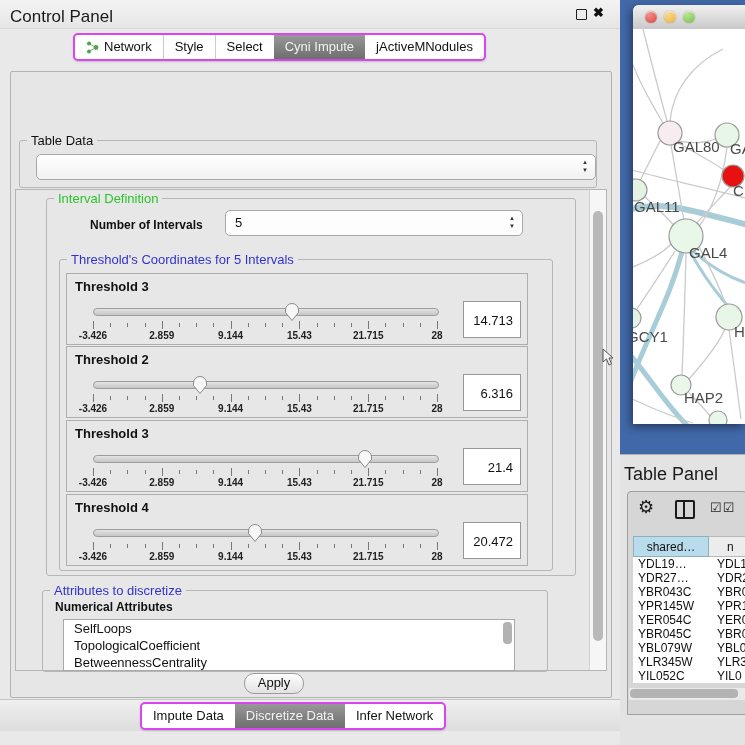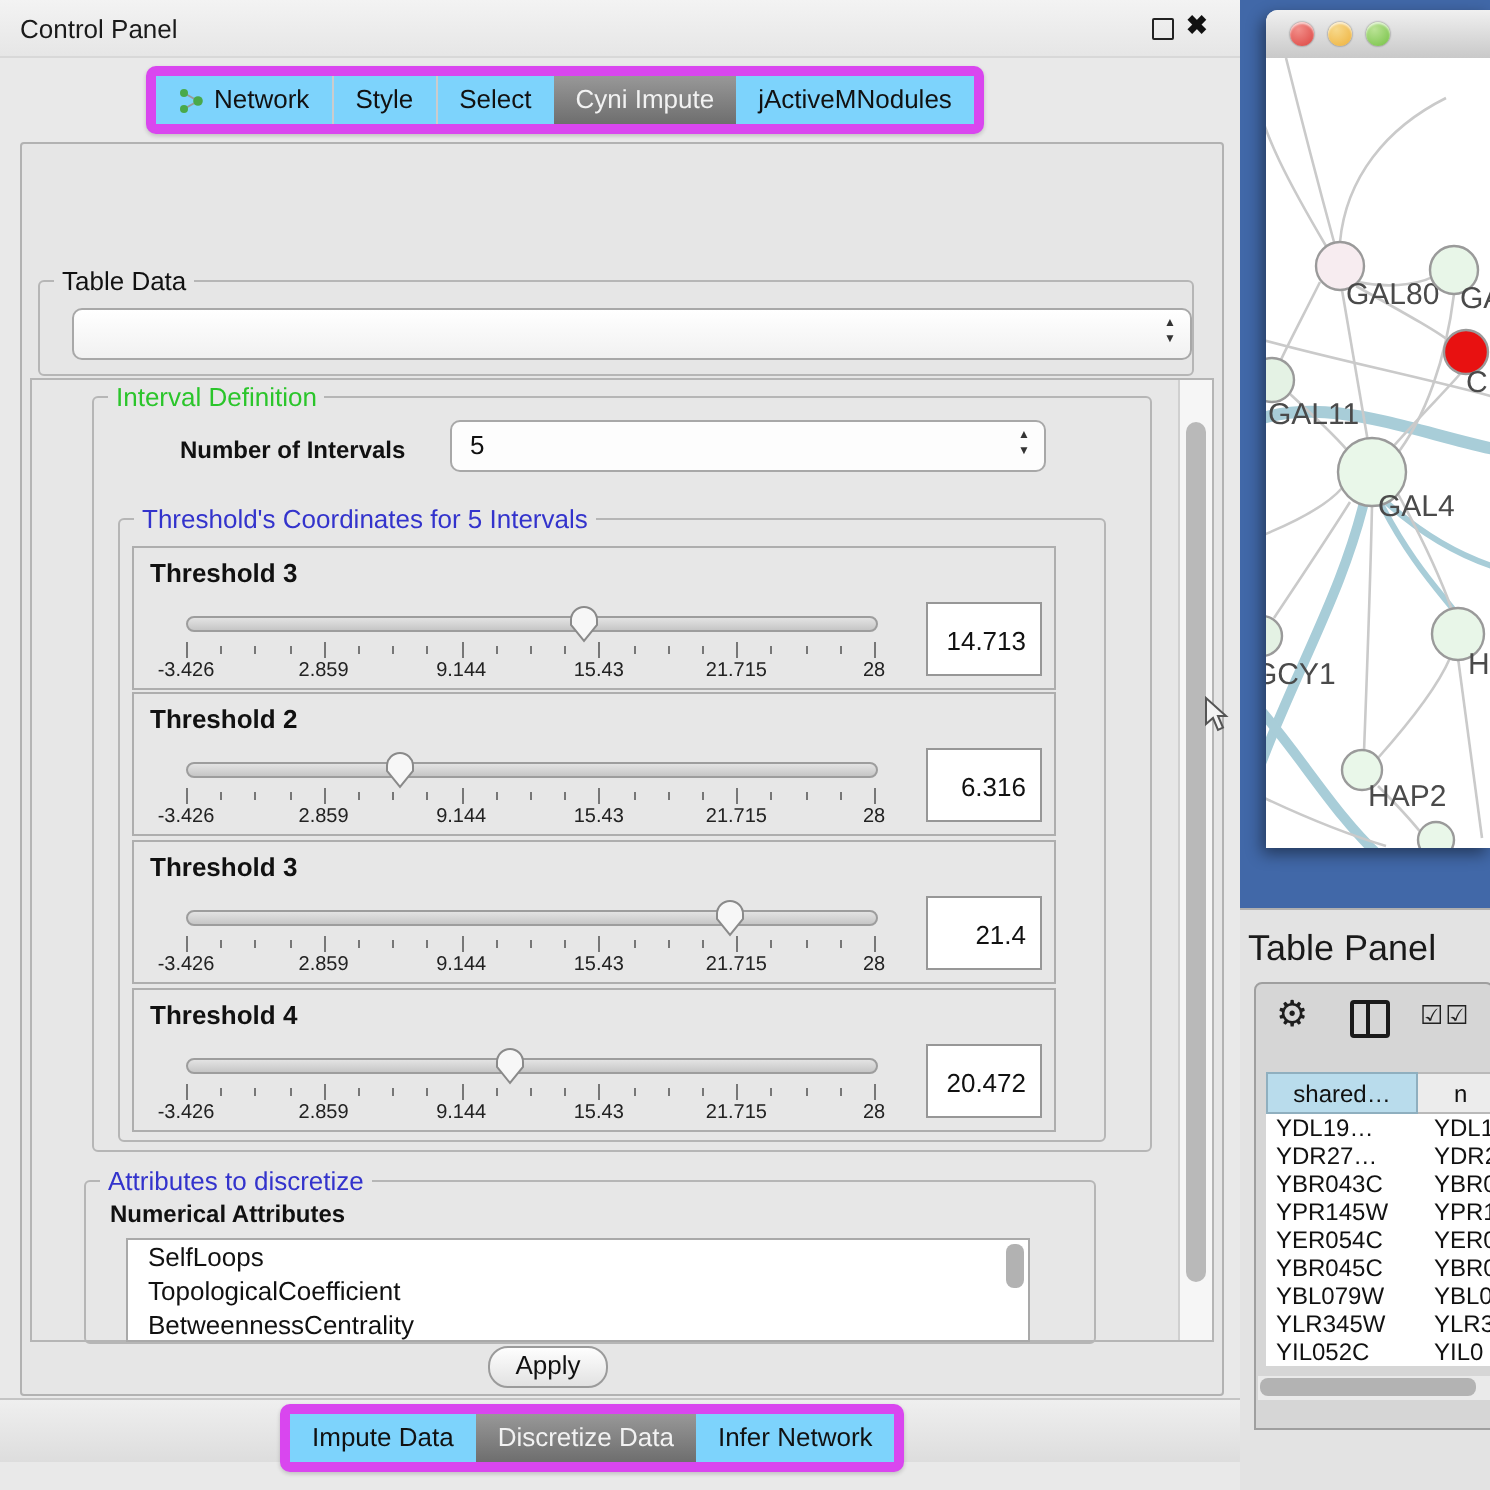--- a/index.html
+++ b/index.html
@@ -2,24 +2,24 @@
 <html><head>
 <meta charset="utf-8">
 <style>
   html,body{margin:0;padding:0}
   body{width:745px;height:745px;overflow:hidden;position:relative;background:#e9e9e9;
        font-family:"Liberation Sans",sans-serif;color:#111;}
   .abs{position:absolute}
   
   .titlebar{position:absolute;left:0;top:0;width:620px;height:28px;
             background:linear-gradient(#f3f3f3,#e6e6e6);border-bottom:1px solid #d8d8d8}
-  .wtitle{position:absolute;left:10px;top:7px;font-size:13px;color:#1a1a1a}
+  .wtitle{position:absolute;left:10px;top:7px;font-size:17px;color:#1a1a1a}
   .float-btn{position:absolute;left:576px;top:9px;width:9px;height:9px;border:1.5px solid #222;border-radius:1px}
   .close-btn{position:absolute;left:593px;top:5px;font-size:13px;font-weight:700;color:#111}
-  .tabbar{position:absolute;display:flex;background:#7dd3fc;border:5px solid #d946ef;
+  .tabbar{position:absolute;display:flex;background:#ffffff;border:2px solid #d946ef;
           border-radius:5px;height:24px;box-shadow:0 1px 2px rgba(0,0,0,.18);overflow:hidden}
   .tab{font-size:13px;line-height:24px;padding:0 11px;color:#111;border-left:1px solid #cccccc;
        display:flex;align-items:center;gap:5px;white-space:nowrap}
   .tab:first-child{border-left:none}
   .tab.sel{background:linear-gradient(#989898,#6e6e6e);color:#f2f2f2;border-left:none}
   .tab.sel + .tab{border-left:none}
   .mainbox{position:absolute;left:10px;top:71px;width:600px;height:625px;background:#e6e6e6;
            border:1px solid #b2b2b2;border-radius:2px}
   .group{position:absolute;border:1px solid #b6b6b6;border-radius:3px}
   .gtitle{position:absolute;top:-8px;left:7px;padding:0 4px;font-size:13px;line-height:15px;background:#e6e6e6;white-space:nowrap}
@@ -40,21 +40,21 @@
   .tpanel{position:absolute;left:6px;width:460px;height:70px;border:1px solid #aeaeae;background:#e7e7e7}
   .tlabel{position:absolute;left:8px;top:5px;font-weight:700;font-size:13px}
   .slider{position:absolute;left:26px;top:28px;width:344px;height:38px}
   .track{position:absolute;left:0;top:6px;width:100%;height:6px;border:1px solid #9d9d9d;border-radius:4px;
          background:linear-gradient(#e3e3e3,#c6c6c6);box-sizing:content-box}
   .thumb{position:absolute;top:0;width:16px;height:20px;margin-left:-8px}
   .ticks{position:absolute;left:0;top:19px;width:100%;height:9px}
   .tick{position:absolute;top:2px;width:1px;height:4px;background:#777}
   .tick.major{top:0;height:8px}
   .tlabels{position:absolute;left:0;top:28px;width:100%;height:11px}
-  .tlab{position:absolute;transform:translateX(-50%);font-size:10px;font-weight:400;color:#222;white-space:nowrap}
+  .tlab{position:absolute;transform:translateX(-50%);font-size:10px;font-weight:700;color:#222;white-space:nowrap}
   .vbox{position:absolute;left:396px;top:27px;width:58px;height:37px;background:#fff;border:1px solid #979797;
         font-size:13px;text-align:right;line-height:37px;padding-right:7px;box-sizing:border-box}
   .attrlist{position:absolute;left:20px;top:28px;width:450px;height:50px;background:#fff;
             border:1px solid #a9a9a9;overflow:hidden}
   .attrlist .item{padding-left:10px;font-size:13px;line-height:17px;white-space:nowrap}
   .lthumb{position:absolute;right:2px;top:2px;width:9px;height:22px;background:#b2b2b2;border-radius:4px}
   .btn{position:absolute;background:linear-gradient(#fefefe,#e2e2e2);border:1px solid #9b9b9b;
        border-radius:10px;font-size:13px;text-align:center}
   .bstrip{position:absolute;left:0;top:699px;width:620px;height:31px;
           background:linear-gradient(#efefef,#dddddd);border-top:1px solid #c4c4c4}

